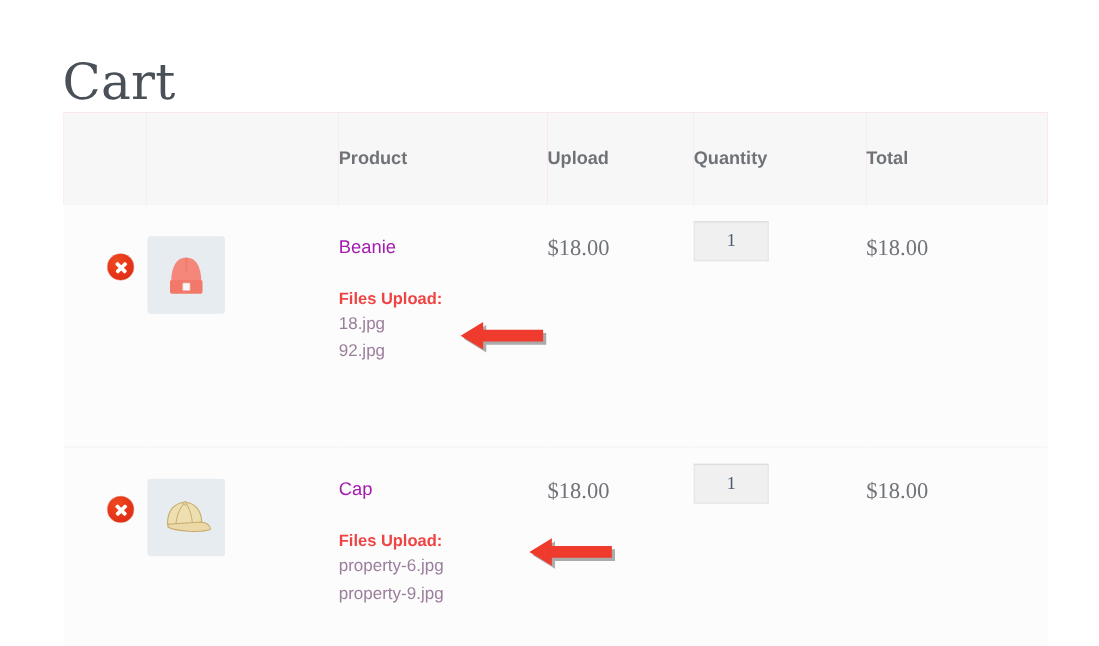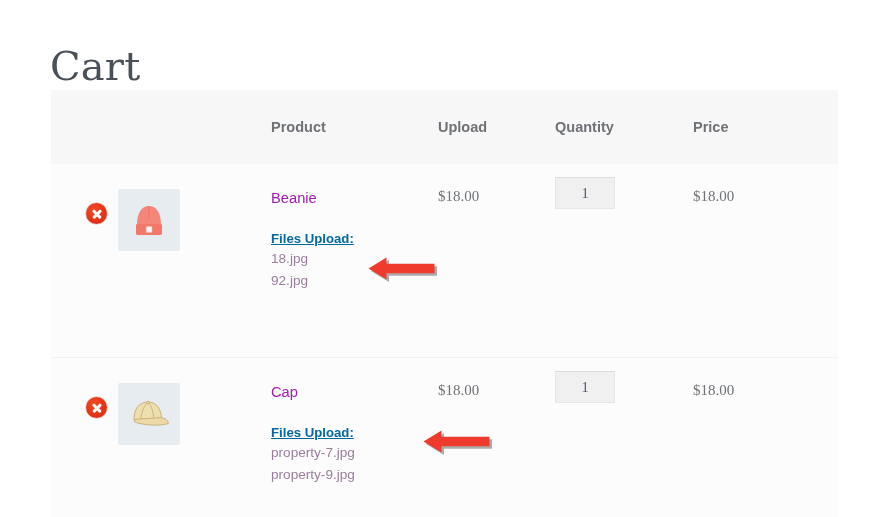--- a/index.html
+++ b/index.html
@@ -138,35 +138,34 @@
     text-decoration: none;
     line-height: 20px;
     margin-top: 2px;
     cursor: pointer;
   }
   .files-label {
     display: block;
     margin-top: 21px;
     font-size: 13.2px;
     font-weight: bold;
-    color: #0369a1;
+    color: #ef4444;
     line-height: 19px;
-    text-decoration: underline;
   }
   .file-link {
     display: block;
     font-size: 13.6px;
     color: #9a7e9c;
     text-decoration: none;
     line-height: 22px;
     cursor: pointer;
   }
 
   .price-cell, .total-cell {
-    font-size: 15px;
+    font-size: 18px;
     color: #6f7276;
     padding-top: 24px !important;
     font-family: "Liberation Serif", serif;
   }
 
   
   .qty-cell { padding-top: 13px !important; }
   .qty-box {
     width: 60px;
     height: 32px;
@@ -205,21 +204,21 @@
       <col class="col-qty">
       <col class="col-total">
     </colgroup>
     <thead>
       <tr class="thead-row">
         <th></th>
         <th></th>
         <th class="th-product">Product</th>
         <th>Upload</th>
         <th>Quantity</th>
-        <th>Price</th>
+        <th>Total</th>
       </tr>
     </thead>
     <tbody>
 
       <tr class="cart-row row-one">
         <td class="remove-cell">
           <div class="remove-btn">
             <span class="x1"></span>
             <span class="x2"></span>
           </div>
@@ -264,21 +263,21 @@
               <path d="M30 19 C26 23 23.2 29 22.6 37.6" fill="none" stroke="#c6ab6e" stroke-width="0.8"></path>
               <path d="M30.4 19 C33.6 23.4 35.6 29.5 36 37.2" fill="none" stroke="#c6ab6e" stroke-width="0.8"></path>
               <path d="M16.4 36.4 L42.6 34.6 C47.6 35 50 37.6 50.4 40.4 C47 41.8 40 42.4 33.5 42 C24 41.4 18.4 40 16.4 38.6 Z" fill="#ecd9a8" stroke="#c6ab6e" stroke-width="0.9" stroke-linejoin="round"></path>
               <circle cx="30" cy="19.6" r="1.5" fill="#e2cb95" stroke="#c6ab6e" stroke-width="0.6"></circle>
             </svg>
           </div>
         </td>
         <td>
           <a class="product-name" href="#">Cap</a>
           <span class="files-label">Files Upload:</span>
-          <a class="file-link" href="#">property-7.jpg</a>
+          <a class="file-link" href="#">property-6.jpg</a>
           <a class="file-link" href="#">property-9.jpg</a>
         </td>
         <td class="price-cell">$18.00</td>
         <td class="qty-cell">
           <div class="qty-box">1</div>
         </td>
         <td class="total-cell">$18.00</td>
       </tr>
 
     </tbody>

